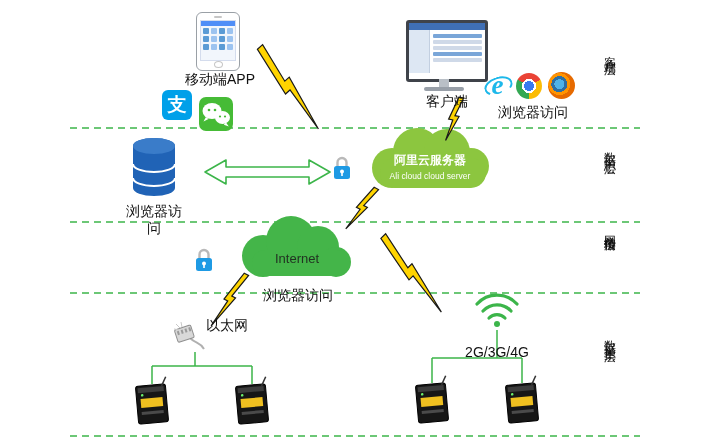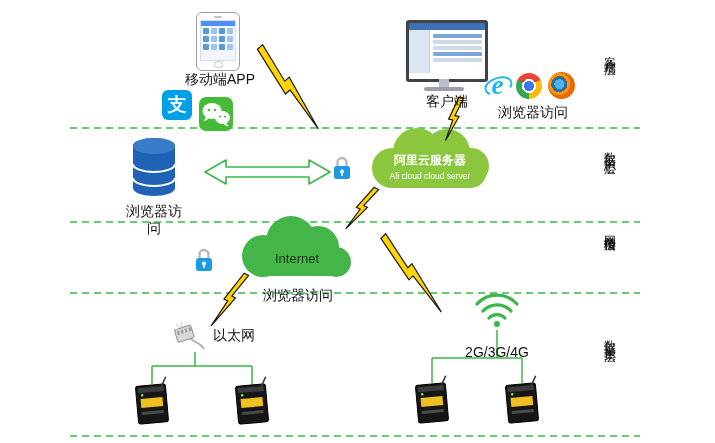--- a/index.html
+++ b/index.html
@@ -211,21 +211,21 @@
   <div class="lbl" style="left:408px;top:93px;width:78px;text-align:center;">客户端</div>
 
   <div class="brw ie">e</div>
   <div class="brw chrome"></div>
   <div class="brw firefox"></div>
   <div class="lbl" style="left:483px;top:104px;width:100px;">浏览器访问</div>
 
   <div class="lbl" style="left:124px;top:203px;width:60px;">浏览器访问</div>
   <div class="lbl" style="left:260px;top:287px;width:76px;">浏览器访问</div>
 
-  <div class="lbl" style="left:206px;top:327px;width:56px;text-align:center;">以太网</div>
+  <div class="lbl" style="left:206px;top:317px;width:56px;text-align:left;">以太网</div>
   <div class="lbl" style="left:459px;top:344px;width:76px;">2G/3G/4G</div>
 
   <div class="layer-lbl" style="top:46px;">客户端层</div>
   <div class="layer-lbl" style="top:142px;">数据中心层</div>
   <div class="layer-lbl" style="top:226px;letter-spacing:1px;">网络传输层</div>
   <div class="layer-lbl" style="top:330px;">数据采集层</div>
 
 </div>
 
 </body></html>

